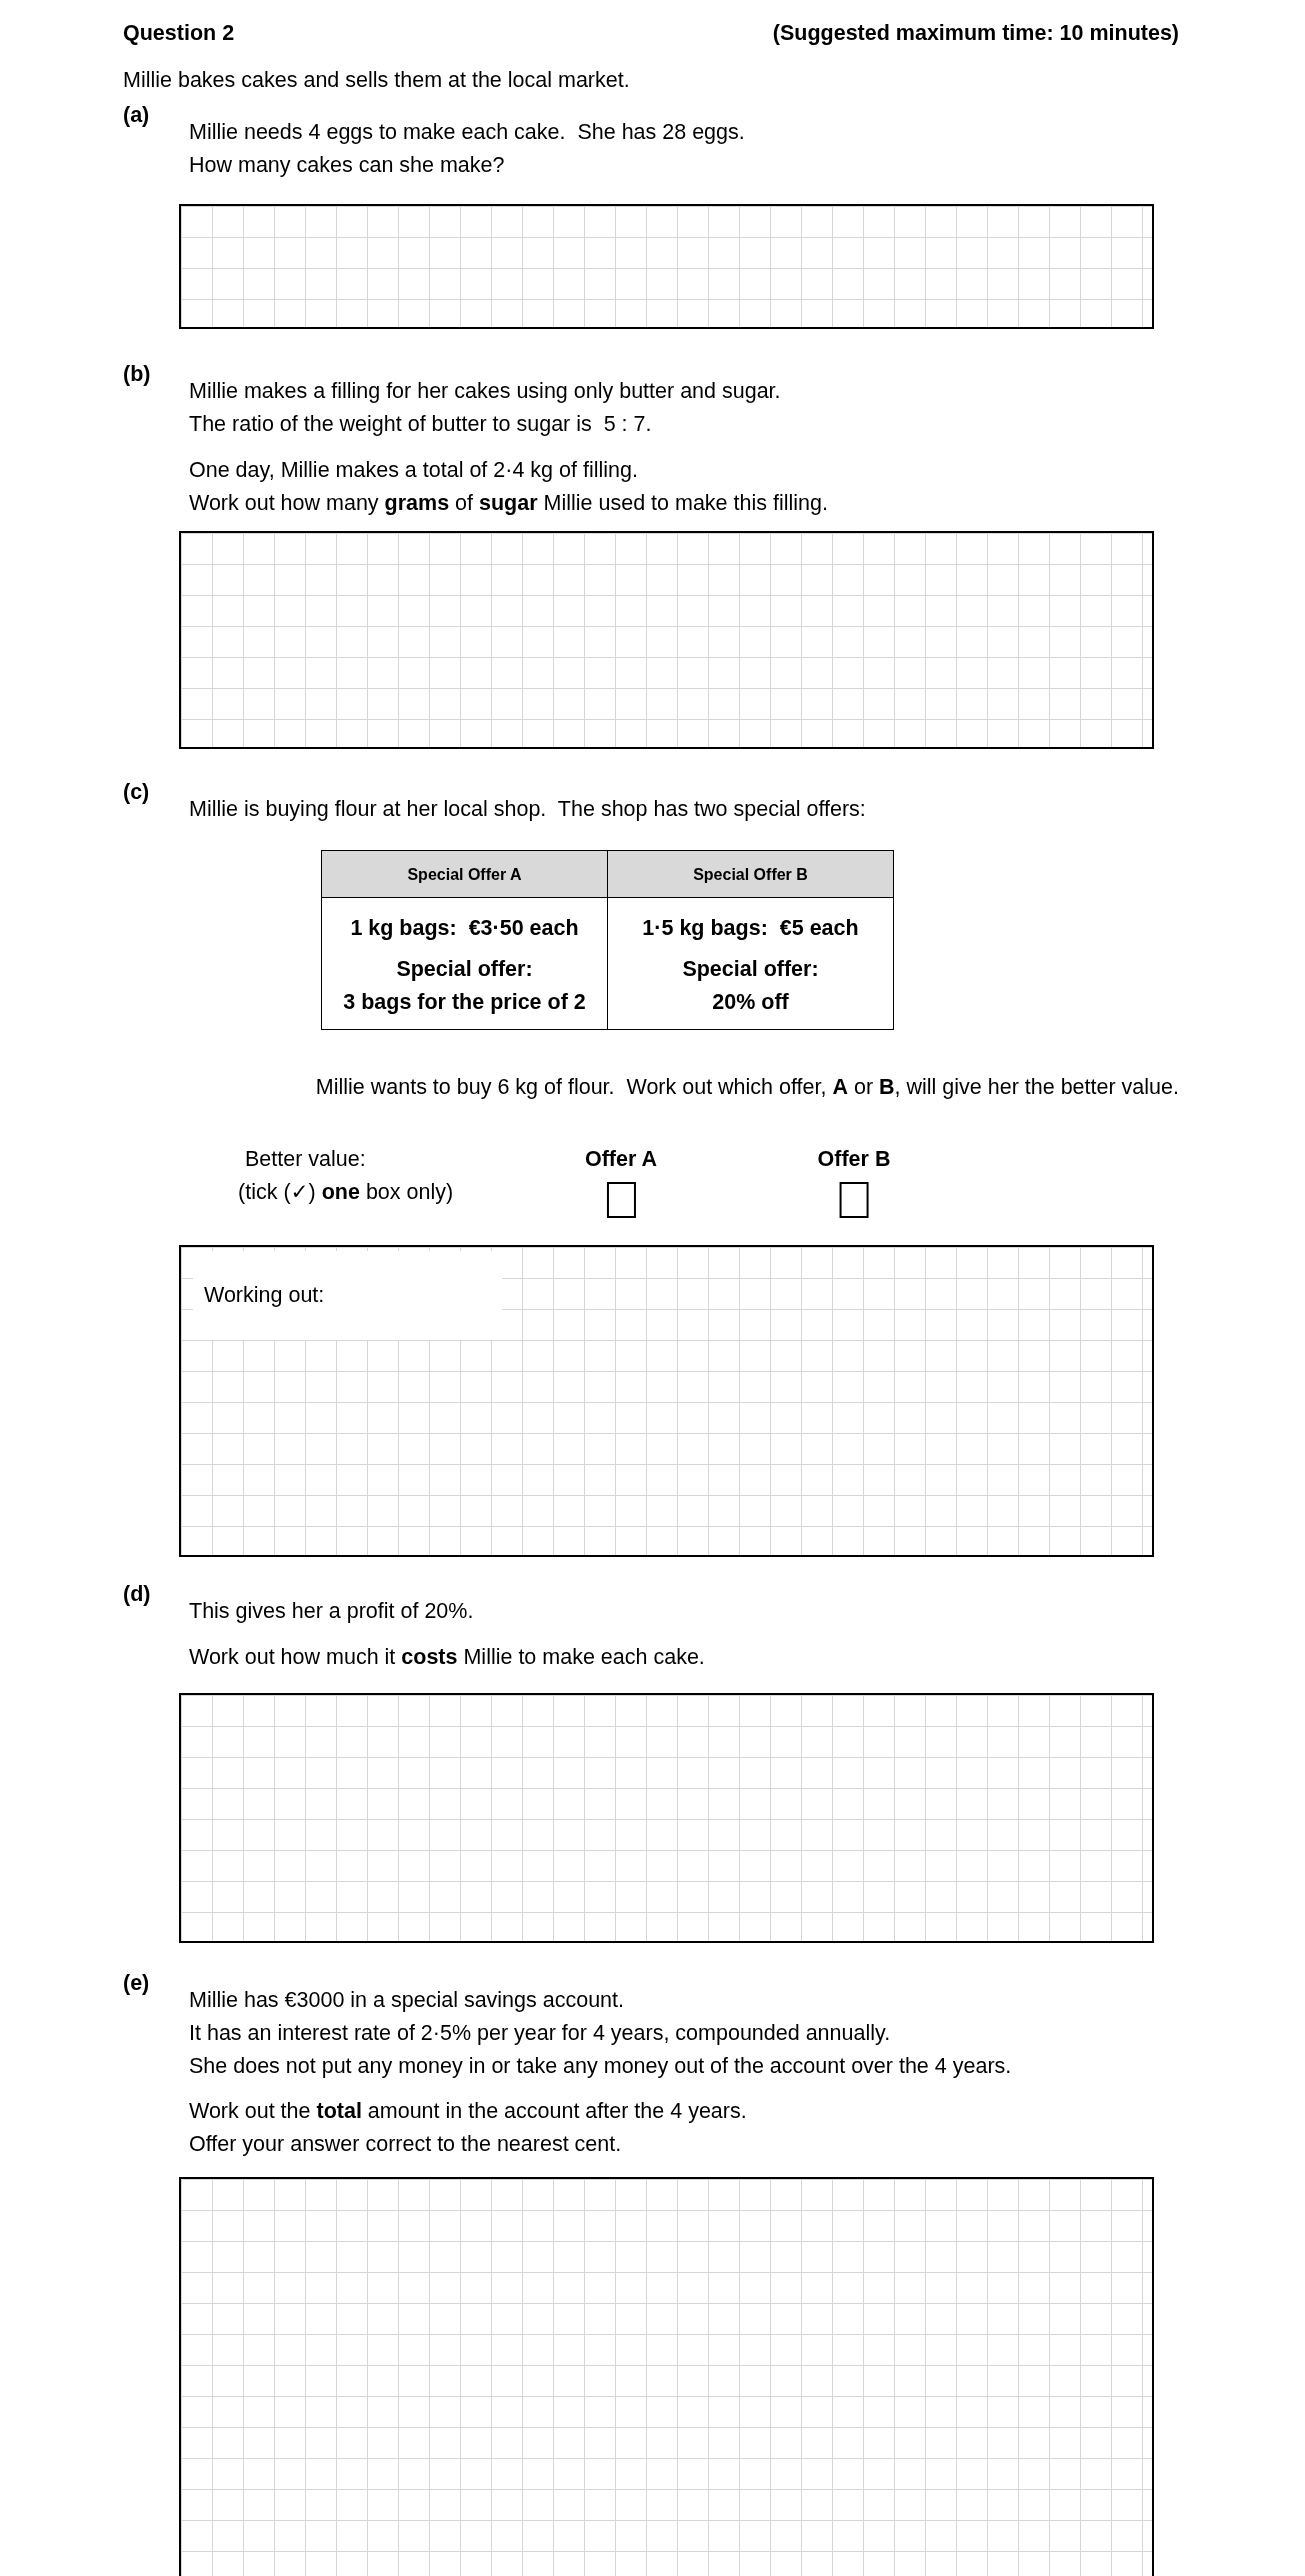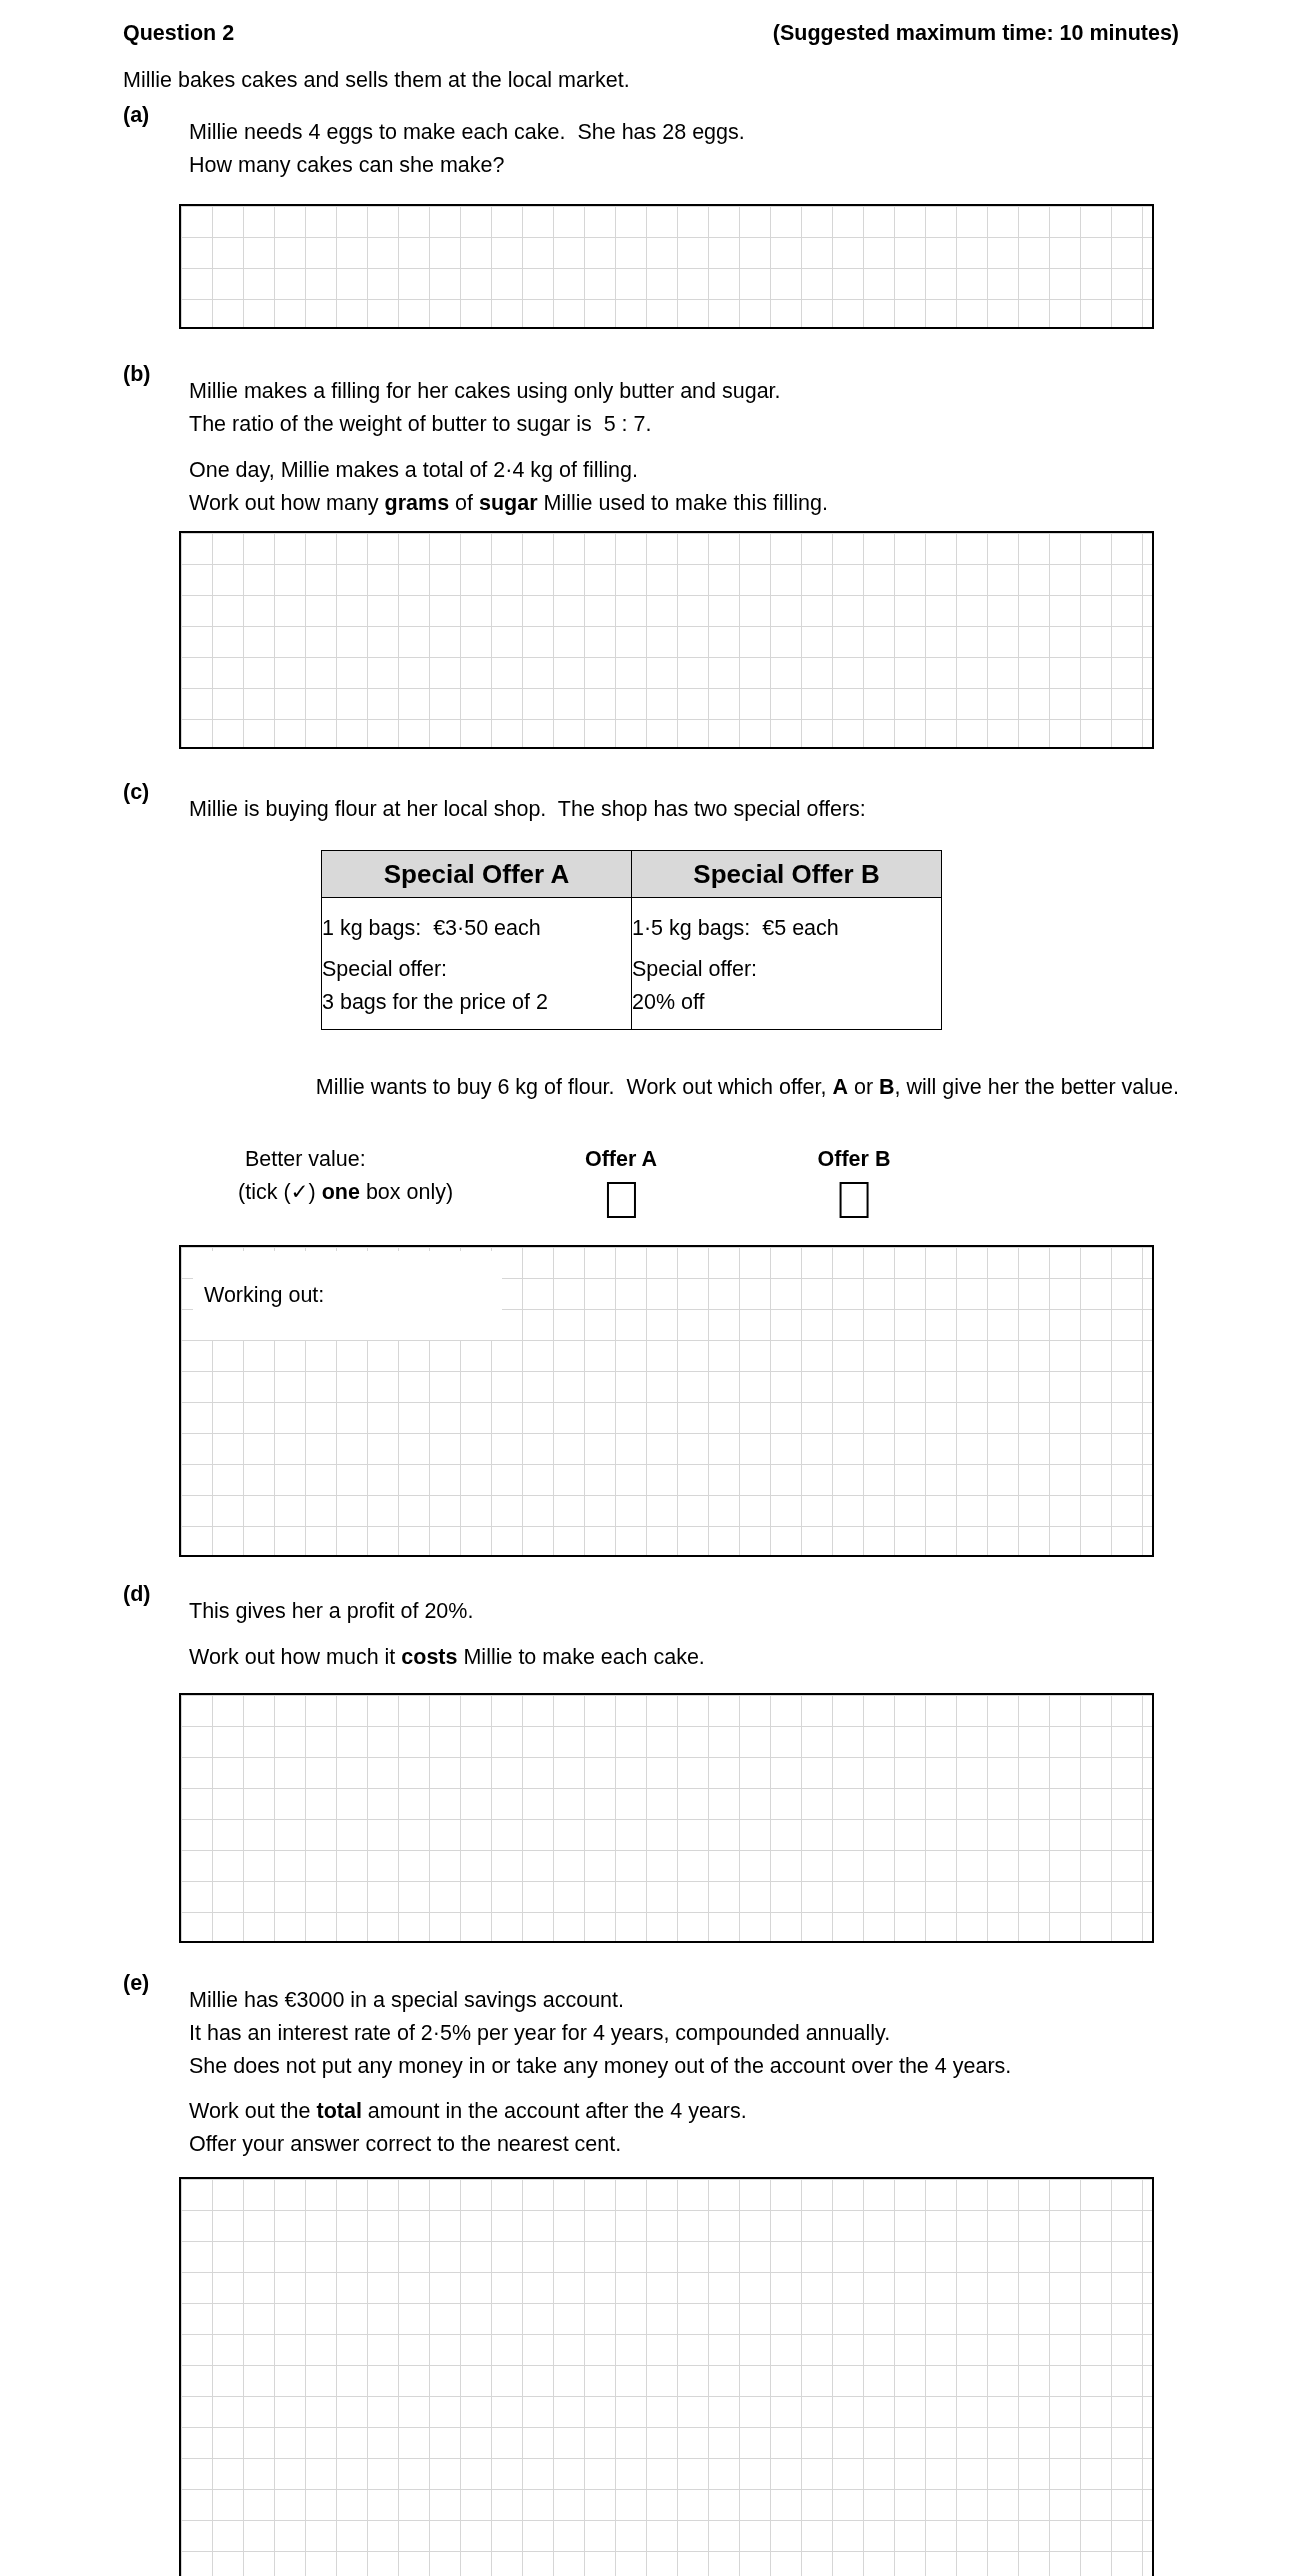--- a/index.html
+++ b/index.html
@@ -34,29 +34,31 @@
     text-align:center;
   }
   .part-a{ margin-top:2.9px; }  .box-a{ height:125px; margin-top:21.5px; }
   .part-b{ margin-top:29px; } .box-b{ height:218px; margin-top:11.5px; }
   .part-c{ margin-top:26.6px; }
   .part-d{ margin-top:21.5px; } .box-d{ height:250px; margin-top:18.7px; }
   .part-e{ margin-top:24.4px; } .box-e{ height:425px; margin-top:16px; }
 
   .offer-table{ border-collapse:collapse; margin:24px 0 0 132px; }
   .offer-table th{
-    width:310px; height:47px;
+    width:286px; height:47px;
     background:#d9d9d9;
     border:1.4px solid #000000;
-    font-weight:700; text-align:center; font-size:26px;
+    font-weight:700; text-align:center; font-size:16px;
   }
   .offer-table td{
     border:1.4px solid #000000;
+    text-align:center;
     padding:14.4px 0 10px 0;
     vertical-align:top;
+    font-weight:bold;
   }
   .tline{ white-space:pre-wrap; }
   .toffer{ margin-top:7.2px; }
 
   .millie-wants{ margin-top:41px;text-align:right; }
 
   .tick-row{ position:relative; height:102px; margin-top:39px; }
   .bv-label{ position:absolute; left:56px; top:0; }
   .bv-note{ position:absolute; left:49px; top:33px; white-space:pre-wrap; }
   .option{ position:absolute; top:0; transform:translateX(-50%); text-align:center; }

